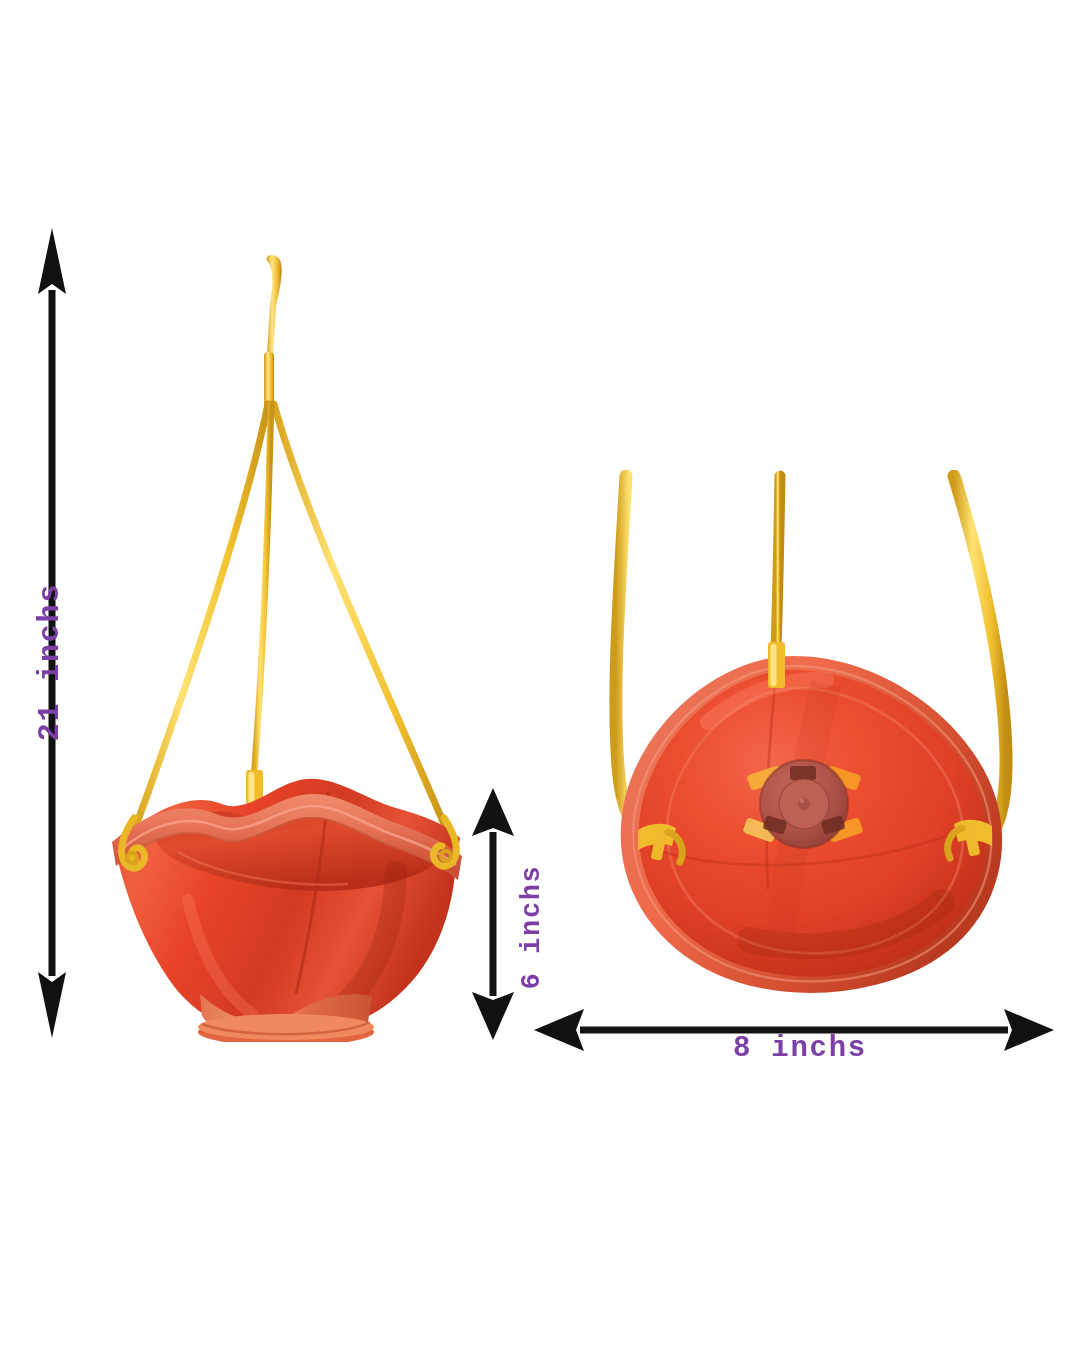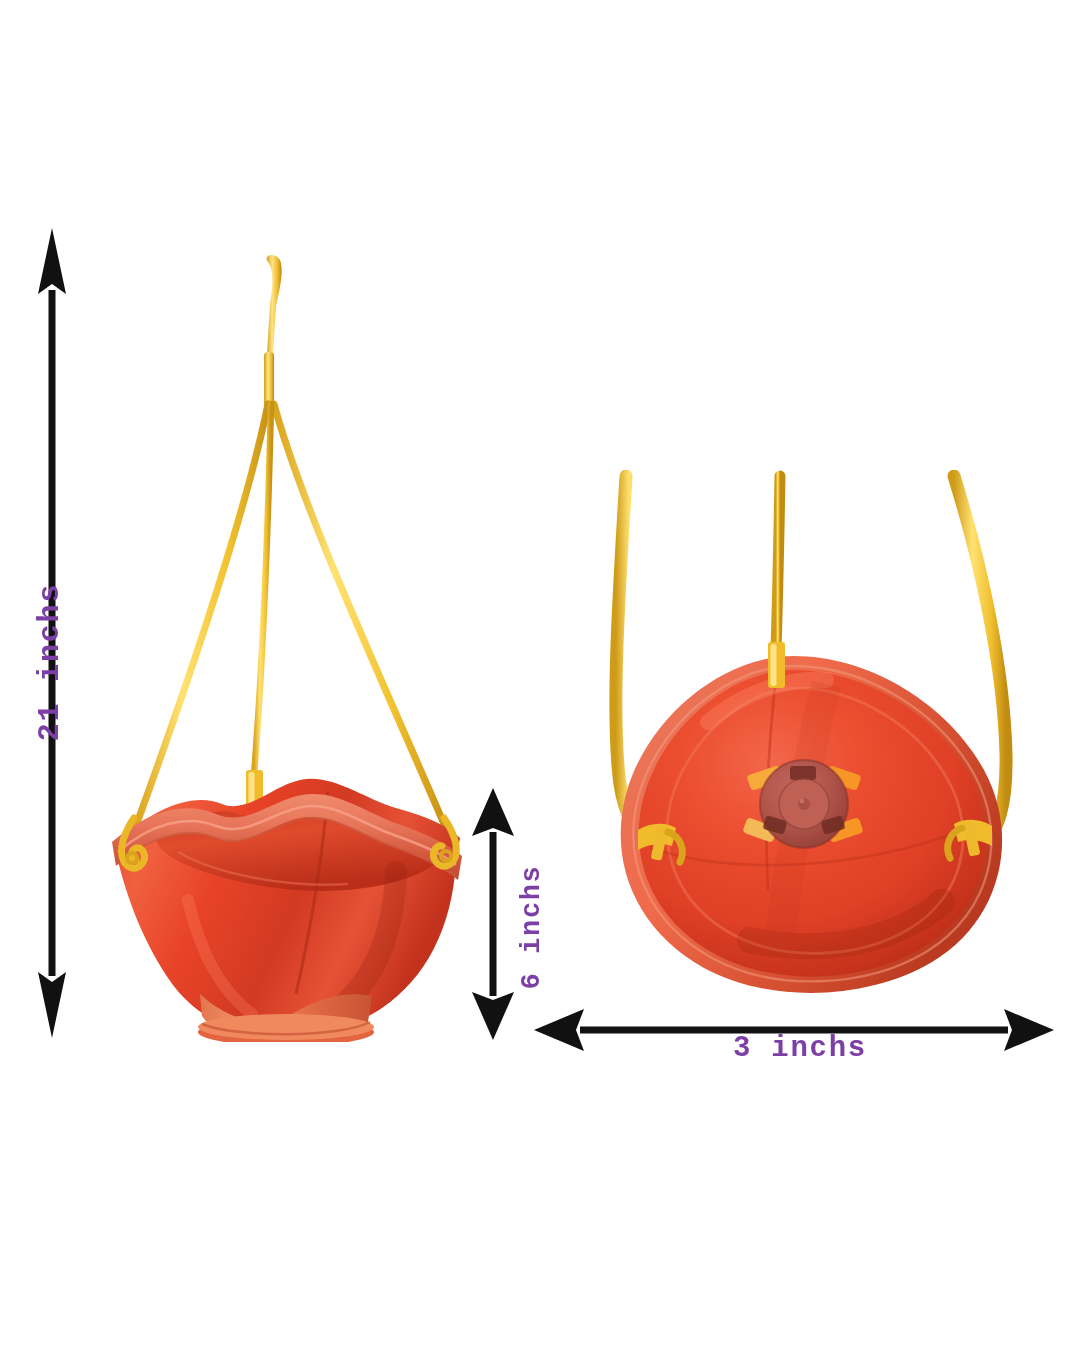--- a/index.html
+++ b/index.html
@@ -75,21 +75,21 @@
     <polygon points="25,0 46,48 25,40 4,48" fill="#111111"></polygon>
     <polygon points="25,252 46,204 25,212 4,204" fill="#111111"></polygon>
   </svg>
   <div id="label-6" class="dim-label vertical">6 inchs</div>
 
   <svg id="arrow-8" class="arrow-svg" width="520" height="50" viewBox="0 0 520 50">
     <line x1="46" y1="25" x2="474" y2="25" stroke="#111111" stroke-width="7"></line>
     <polygon points="0,25 50,46 42,25 50,4" fill="#111111"></polygon>
     <polygon points="520,25 470,46 478,25 470,4" fill="#111111"></polygon>
   </svg>
-  <div id="label-8" class="dim-label">3 inchs</div>
+  <div id="label-8" class="dim-label">8 inchs</div>
 
   <svg id="planter-left" class="planter" viewBox="0 0 380 790">
     <defs>
       <linearGradient id="bowlL" x1="0" y1="0" x2="1" y2="0.35">
         <stop offset="0%" stop-color="#de4a2e"></stop>
         <stop offset="18%" stop-color="#f0603f"></stop>
         <stop offset="38%" stop-color="#e84328"></stop>
         <stop offset="62%" stop-color="#d23a22"></stop>
         <stop offset="80%" stop-color="#e65236"></stop>
         <stop offset="100%" stop-color="#c3321d"></stop>

